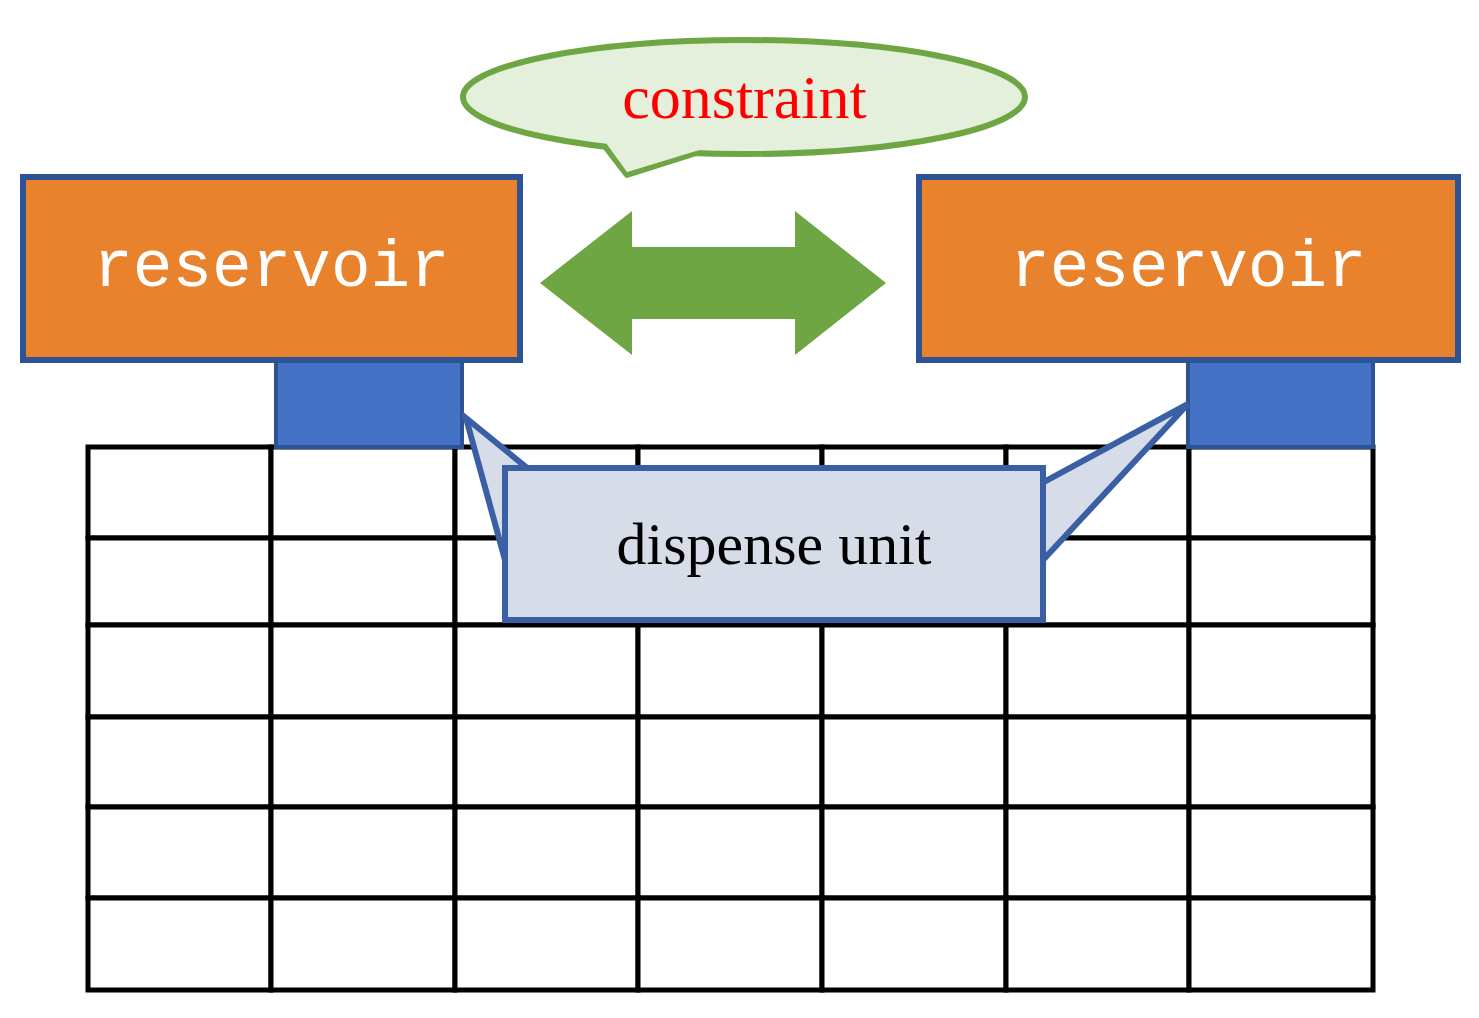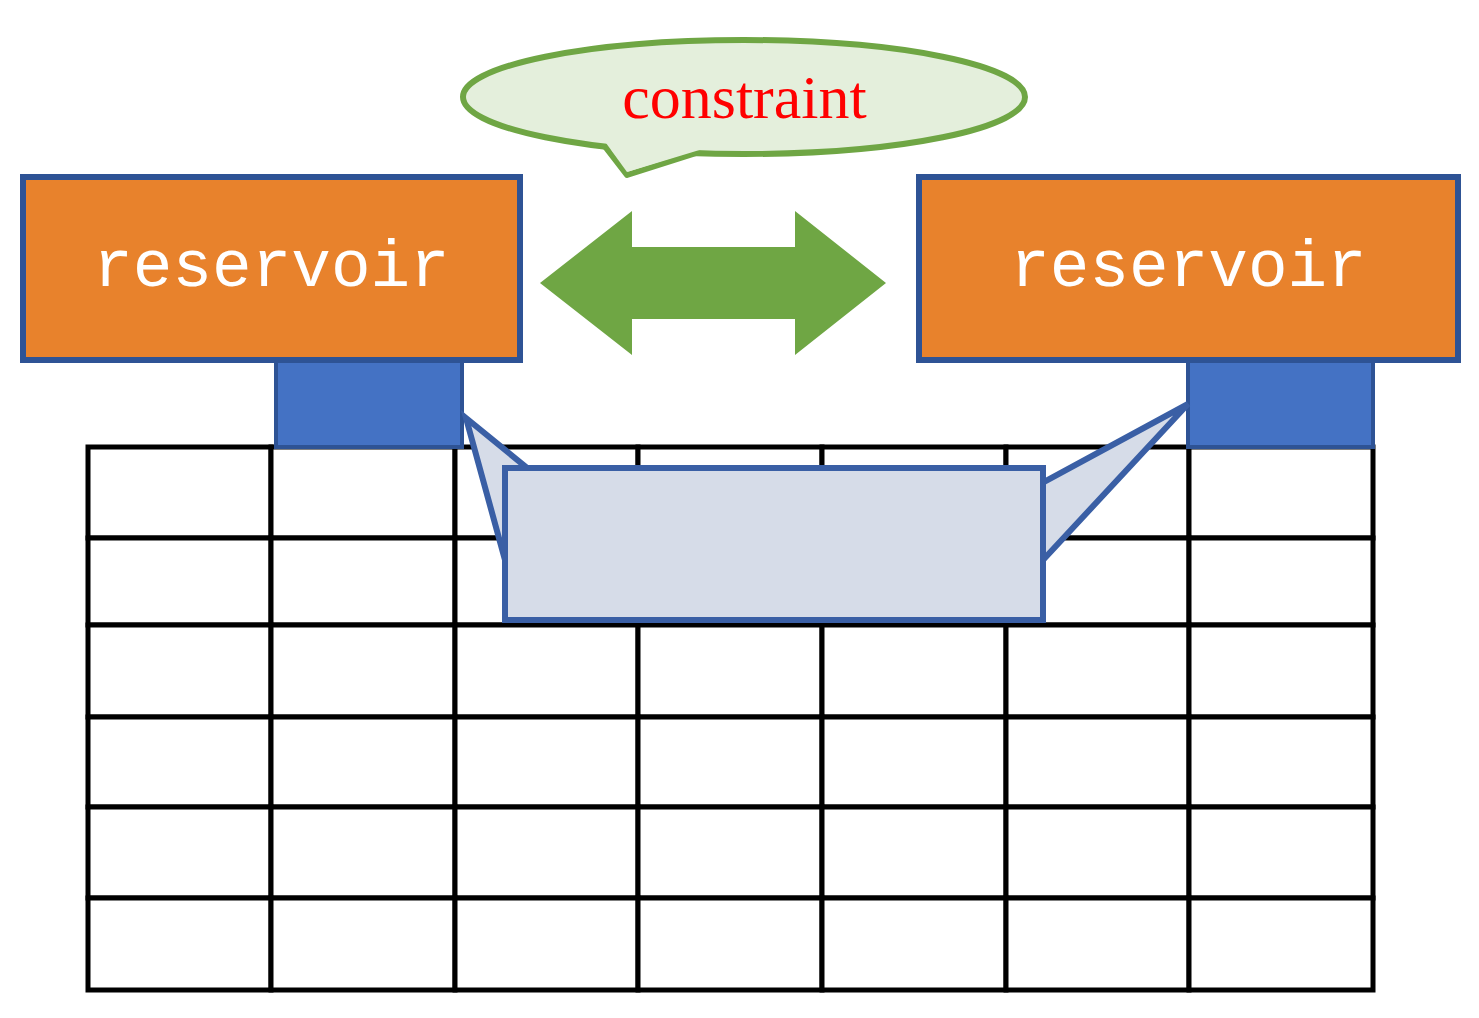--- a/index.html
+++ b/index.html
@@ -164,14 +164,17 @@
   </div>
 
   <div class="label reservoir-label" id="reservoir-right-label">
     <span>reservoir</span>
   </div>
 
   <div class="label" id="constraint-label">
     <span>constraint</span>
   </div>
 
+  <div class="label" id="dispense-unit-label">
+    <span>dispense unit</span>
+  </div>
 
 </div>
 
 </body></html>

